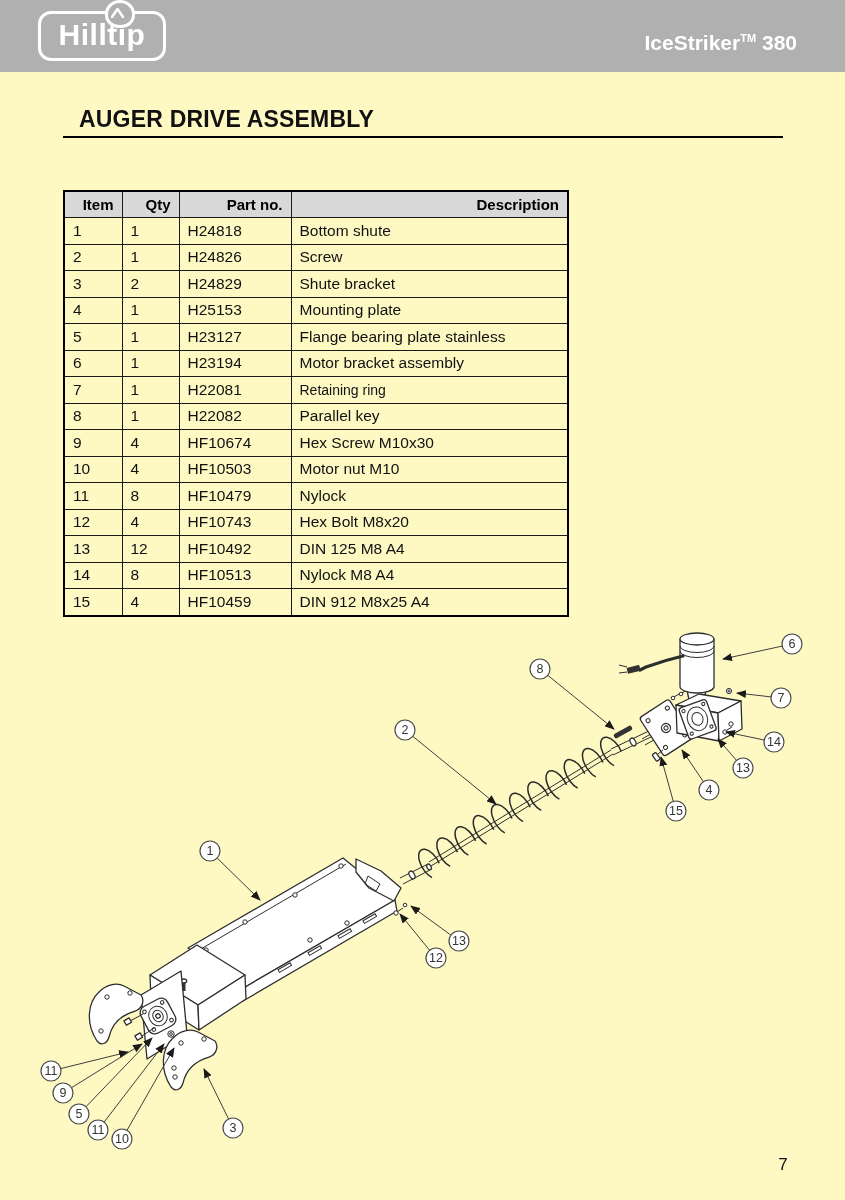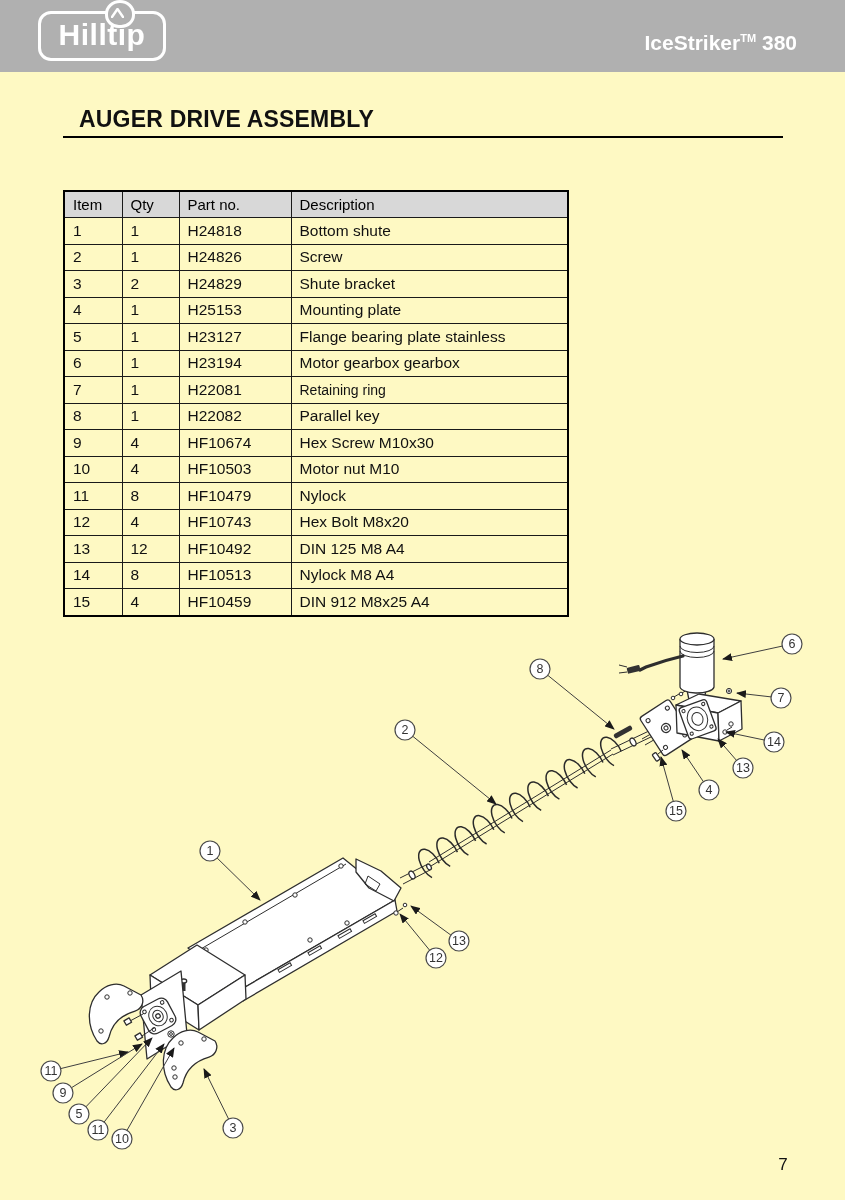--- a/index.html
+++ b/index.html
@@ -21,21 +21,21 @@
   .page-title{position:absolute;left:63px;top:91px;font-size:23px;font-weight:bold;
         color:#111;letter-spacing:.2px;margin-left:16px;}
   .title-rule{position:absolute;left:63px;top:136px;width:720px;height:0;
         border-top:2px solid #000;}
 
   
   table.parts{position:absolute;left:63px;top:190px;border-collapse:collapse;
         table-layout:fixed;width:504px;border:2.5px solid #000;}
   table.parts th,table.parts td{border:1.5px solid #1a1a1a;text-align:left;
         padding:2px 8px;white-space:nowrap;overflow:hidden;}
-  table.parts th{background:#d8d8d8;font-size:15px;font-weight:normal;height:21px;color:#000;}
+  table.parts th{background:#d8d8d8;font-size:15px;font-weight:bold;height:21px;color:#000;text-align:right;}
   table.parts td{font-size:15.5px;height:21.5px;color:#111;}
   table.parts col.c-item{width:58px;} table.parts col.c-qty{width:57px;}
   table.parts col.c-part{width:112px;} table.parts col.c-desc{width:277px;}
   table.parts tbody tr:nth-child(7) td:last-child{font-size:14px;}
 
   
   .diagram{position:absolute;left:0;top:610px;width:845px;height:560px;}
   .outline{fill:#fff;stroke:#2e2e2e;stroke-width:1.3;stroke-linejoin:round;}
   .thin{fill:none;stroke:#2e2e2e;stroke-width:1;}
   .thick{fill:none;stroke:#2e2e2e;stroke-width:3.2;stroke-linecap:round;}
@@ -113,21 +113,21 @@
         <tr>
           <td>5</td>
           <td>1</td>
           <td>H23127</td>
           <td>Flange bearing plate stainless</td>
         </tr>
         <tr>
           <td>6</td>
           <td>1</td>
           <td>H23194</td>
-          <td>Motor gearbox gearbox</td>
+          <td>Motor bracket assembly</td>
         </tr>
         <tr>
           <td>7</td>
           <td>1</td>
           <td>H22081</td>
           <td>Retaining ring</td>
         </tr>
         <tr>
           <td>8</td>
           <td>1</td>

